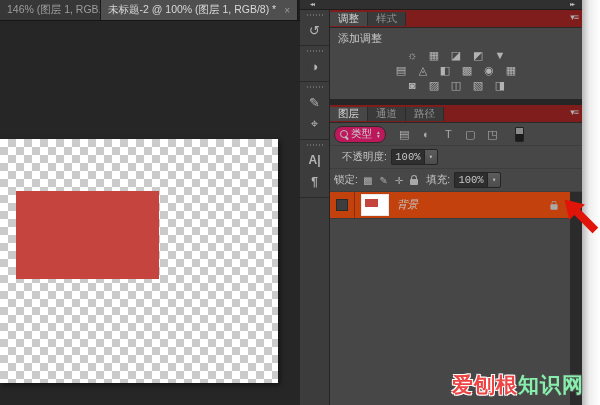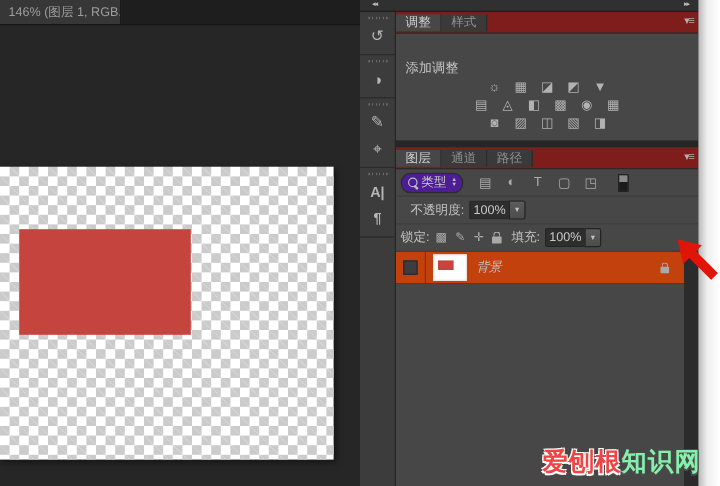--- a/index.html
+++ b/index.html
@@ -47,47 +47,47 @@
   .panels{position:absolute;left:30px;top:10px;right:0;bottom:0;display:flex;flex-direction:column;}
   .panel-tabs{height:17px;background:#7f1d1d;display:flex;align-items:center;position:relative;
               border-bottom:1px solid #2a2a2a;}
   .ptab{padding:0 8px;font-size:10.5px;display:flex;align-items:center;color:#929292;
         background:#3a3a3a;border-right:1px solid #2b2b2b;}
   .ptab.active{background:#474747;color:#d2d2d2;}
   .panel-menu{position:absolute;right:4px;top:2px;color:#b0b0b0;font-size:9px;letter-spacing:-1px;}
 
   
   .adj-panel{background:#474747;margin-bottom:6px;}
-  .adj-body{padding:20px 6px 5px 6px;}
+  .adj-body{padding:2px 6px 5px 6px;}
   .adj-label{font-size:11px;color:#c6c6c6;margin:1px 0 3px 2px;}
   .adj-row{display:flex;justify-content:center;gap:7px;margin:1px 0 2px 0;}
   .adj-icon{width:15px;height:13px;display:flex;align-items:center;justify-content:center;
             color:#b2b2b2;font-size:11px;line-height:13px;}
 
   
   .layers-panel{background:#474747;flex:1;display:flex;flex-direction:column;}
   .lp-row{display:flex;align-items:center;height:22px;padding:0 4px;border-bottom:1px solid #3e3e3e;
           font-size:10.5px;color:#c4c4c4;}
-  .pill{display:flex;align-items:center;gap:3px;background:#4c1d95;border:1px solid #2c2c2c;
+  .pill{display:flex;align-items:center;gap:3px;background:#be185d;border:1px solid #2c2c2c;
         border-radius:8px;height:15px;padding:0 5px;color:#cacaca;}
   .mag{width:6px;height:6px;border:1.5px solid #bdbdbd;border-radius:50%;position:relative;}
   .mag::after{content:"";position:absolute;left:5px;top:5px;width:4px;height:1.5px;
               background:#bdbdbd;transform:rotate(45deg);transform-origin:0 0;}
   .updown{display:inline-flex;flex-direction:column;font-size:5.5px;line-height:4.5px;
           color:#c0c0c0;margin-left:2px;}
   .ftype-icons{display:flex;gap:9px;margin-left:12px;color:#ababab;font-size:11px;align-items:center;}
   .ft-ic{width:13px;text-align:center;}
   .filter-toggle{width:7px;height:13px;border-radius:1px;margin-left:16px;
                  background:linear-gradient(180deg,#8a8a8a 0 45%,#1b1b1b 45% 100%);
                  border:1px solid #222;}
   .dropdown{display:flex;align-items:center;background:linear-gradient(180deg,#585858,#4b4b4b);
             border:1px solid #2a2a2a;border-radius:3px;height:16px;padding:0 4px;color:#cfcfcf;}
   .dd-blend{width:80px;justify-content:space-between;}
   .vlabel{margin-left:8px;color:#c4c4c4;}
-  .vbox{display:flex;align-items:flex-start;margin-left:4px;height:16px;}
+  .vbox{display:flex;align-items:flex-start;margin-left:4px;height:16px;font-family:Liberation Mono, monospace;}
   .vval{background:#2e2e2e;border:1px solid #242424;border-right:none;height:14px;width:32px;
         display:flex;align-items:center;justify-content:center;color:#c8c8c8;border-radius:2px 0 0 2px;}
   .vbtn{background:linear-gradient(180deg,#5c5c5c,#4c4c4c);border:1px solid #242424;height:14px;
         width:12px;display:flex;align-items:center;justify-content:center;color:#c2c2c2;
         font-size:7px;border-radius:0 2px 2px 0;}
   .lock-icons{display:flex;gap:7px;margin-left:5px;align-items:center;color:#ababab;font-size:10px;}
 
   .padlock{width:8px;height:6px;background:#a9a9a9;border-radius:1px;position:relative;margin-top:4px;}
   .padlock::before{content:"";position:absolute;top:-4px;left:1px;width:4px;height:4px;
                    border:1.5px solid #a9a9a9;border-bottom:none;border-radius:3px 3px 0 0;}
@@ -134,20 +134,24 @@
 </head>
 <body>
 
 <div class="app">
 
   <div class="tabbar">
     <div class="doc-tab inactive">
       <span>146% (图层 1, RGB...</span>
 
     </div>
+    <div class="doc-tab active">
+      <span>未标题-2 @ 100% (图层 1, RGB/8) *</span>
+      <span class="tab-close">×</span>
+    </div>
   </div>
 
   <div class="canvas">
     <div class="red-rect" style="background:#c5443e;"></div>
   </div>
 
   <div class="dock">
     <div class="minibar">
       <span class="collapse-left">◂◂</span>
       <span class="collapse-right">▸▸</span>

